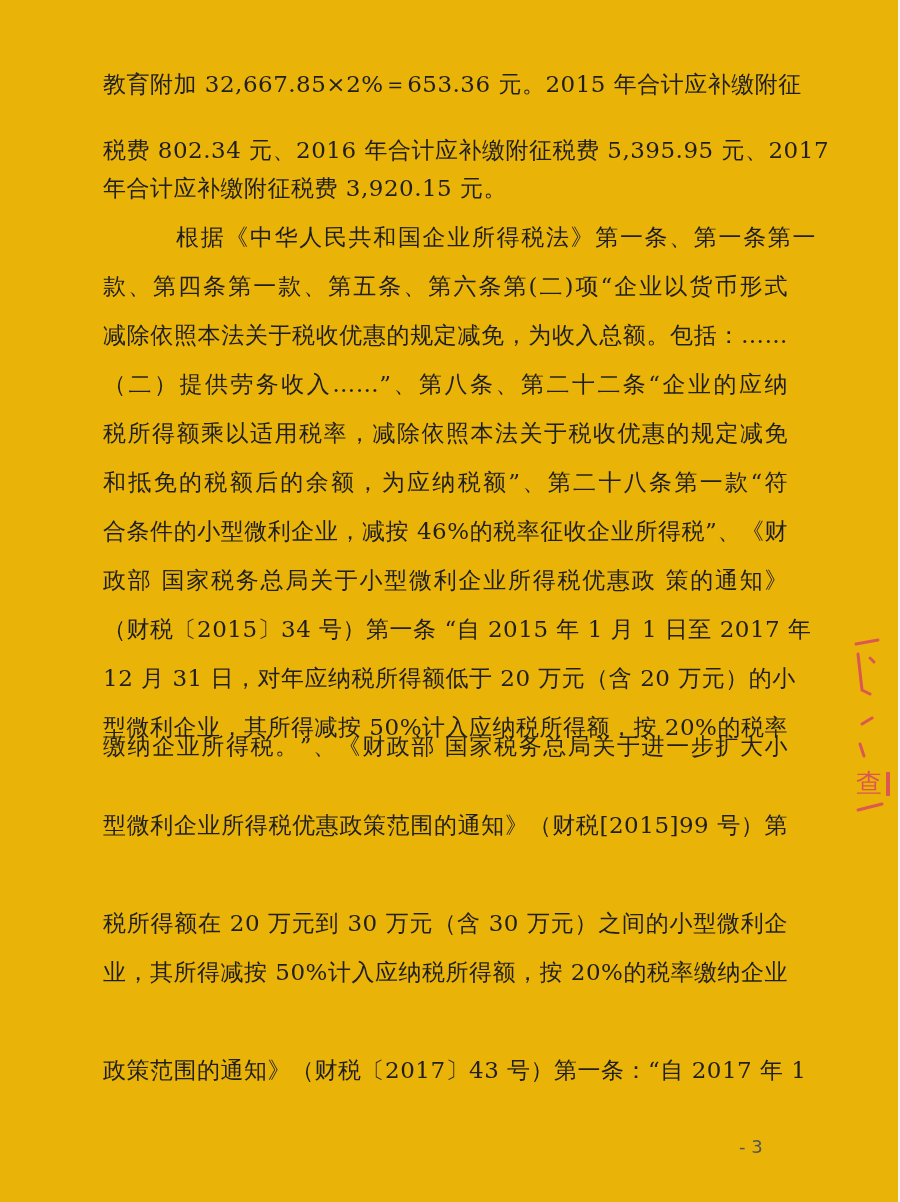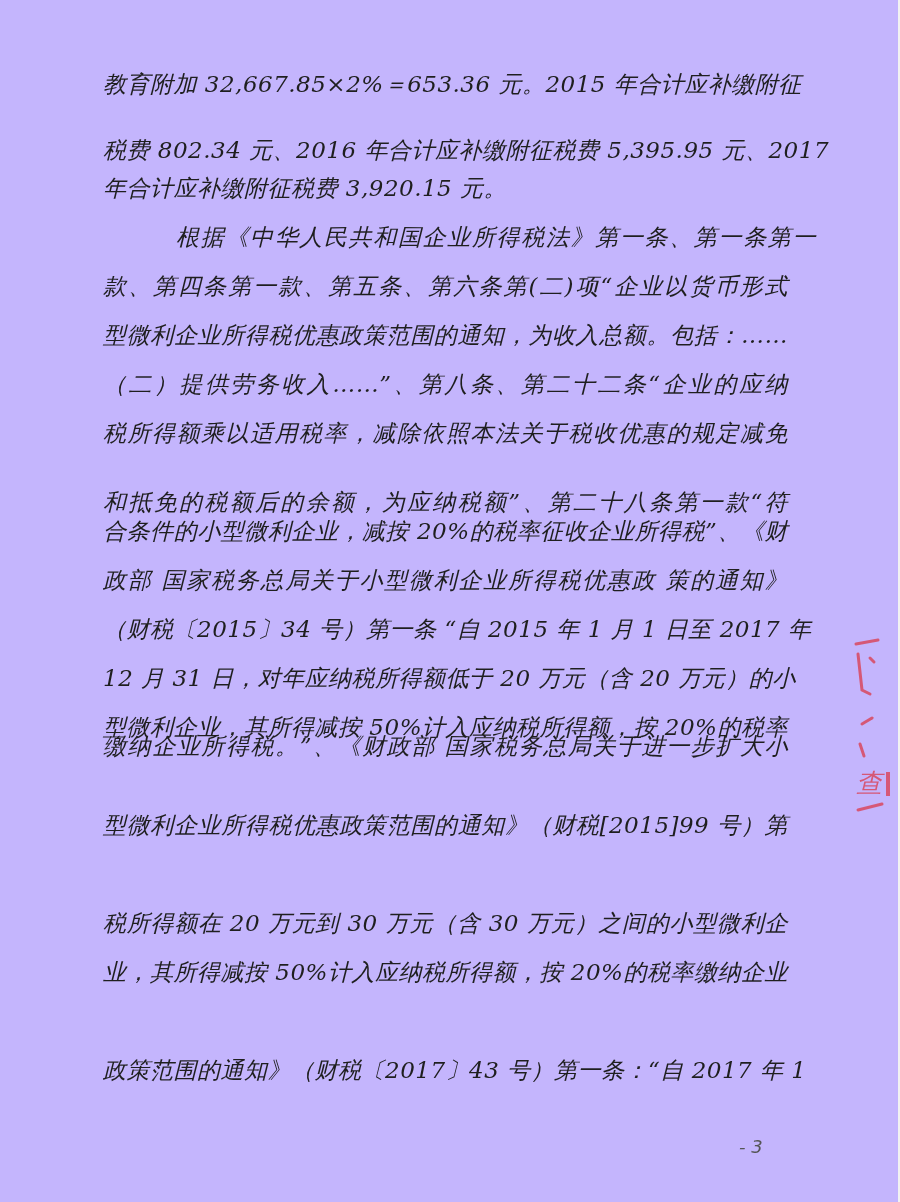--- a/index.html
+++ b/index.html
@@ -12,22 +12,21 @@
       height: 1202px;
       position: relative;
       overflow: hidden;
       font-family: "DejaVu Serif", "Liberation Serif", serif;
       color: #1f1f1f;
     }
     .page {
       position: absolute;
       left: 0; top: 0;
       width: 900px; height: 1202px;
-      background: #c4b5fd;
-      font-style: italic;
+      background: #eab308;
     }
     .line {
       position: absolute;
       left: 103px;
       width: 685px;
       height: 36px;
       font-size: 23px;
       line-height: 36px;
       white-space: nowrap;
       text-align: justify;
@@ -63,25 +62,25 @@
 <body>
 
 <div class="page">
 
   <div class="line" style="top:66px">教育附加 32,667.85×2%＝653.36 元。2015 年合计应补缴附征</div>
   <div class="line" style="top:132px">税费 802.34 元、2016 年合计应补缴附征税费 5,395.95 元、2017</div>
   <div class="line last" style="top:170px">年合计应补缴附征税费 3,920.15 元。</div>
 
   <div class="line indent" style="top:219px">根据《中华人民共和国企业所得税法》第一条、第一条第一</div>
   <div class="line" style="top:268px">款、第四条第一款、第五条、第六条第(二)项“企业以货币形式</div>
-  <div class="line" style="top:317px">型微利企业所得税优惠政策范围的通知，为收入总额。包括：……</div>
+  <div class="line" style="top:317px">减除依照本法关于税收优惠的规定减免，为收入总额。包括：……</div>
   <div class="line" style="top:366px">（二）提供劳务收入……”、第八条、第二十二条“企业的应纳</div>
   <div class="line" style="top:415px">税所得额乘以适用税率，减除依照本法关于税收优惠的规定减免</div>
-  <div class="line" style="top:484px">和抵免的税额后的余额，为应纳税额”、第二十八条第一款“符</div>
-  <div class="line" style="top:513px">合条件的小型微利企业，减按 20%的税率征收企业所得税”、《财</div>
+  <div class="line" style="top:464px">和抵免的税额后的余额，为应纳税额”、第二十八条第一款“符</div>
+  <div class="line" style="top:513px">合条件的小型微利企业，减按 46%的税率征收企业所得税”、《财</div>
   <div class="line" style="top:562px">政部 国家税务总局关于小型微利企业所得税优惠政 策的通知》</div>
   <div class="line" style="top:611px">（财税〔2015〕34 号）第一条 “自 2015 年 1 月 1 日至 2017 年</div>
   <div class="line" style="top:660px">12 月 31 日，对年应纳税所得额低于 20 万元（含 20 万元）的小</div>
   <div class="line" style="top:709px">型微利企业，其所得减按 50%计入应纳税所得额，按 20%的税率</div>
   <div class="line" style="top:728px">缴纳企业所得税。”、《财政部 国家税务总局关于进一步扩大小</div>
   <div class="line" style="top:807px">型微利企业所得税优惠政策范围的通知》（财税[2015]99 号）第</div>
   <div class="line" style="top:905px">税所得额在 20 万元到 30 万元（含 30 万元）之间的小型微利企</div>
   <div class="line" style="top:954px">业，其所得减按 50%计入应纳税所得额，按 20%的税率缴纳企业</div>
   <div class="line" style="top:1052px">政策范围的通知》（财税〔2017〕43 号）第一条：“自 2017 年 1</div>
 

